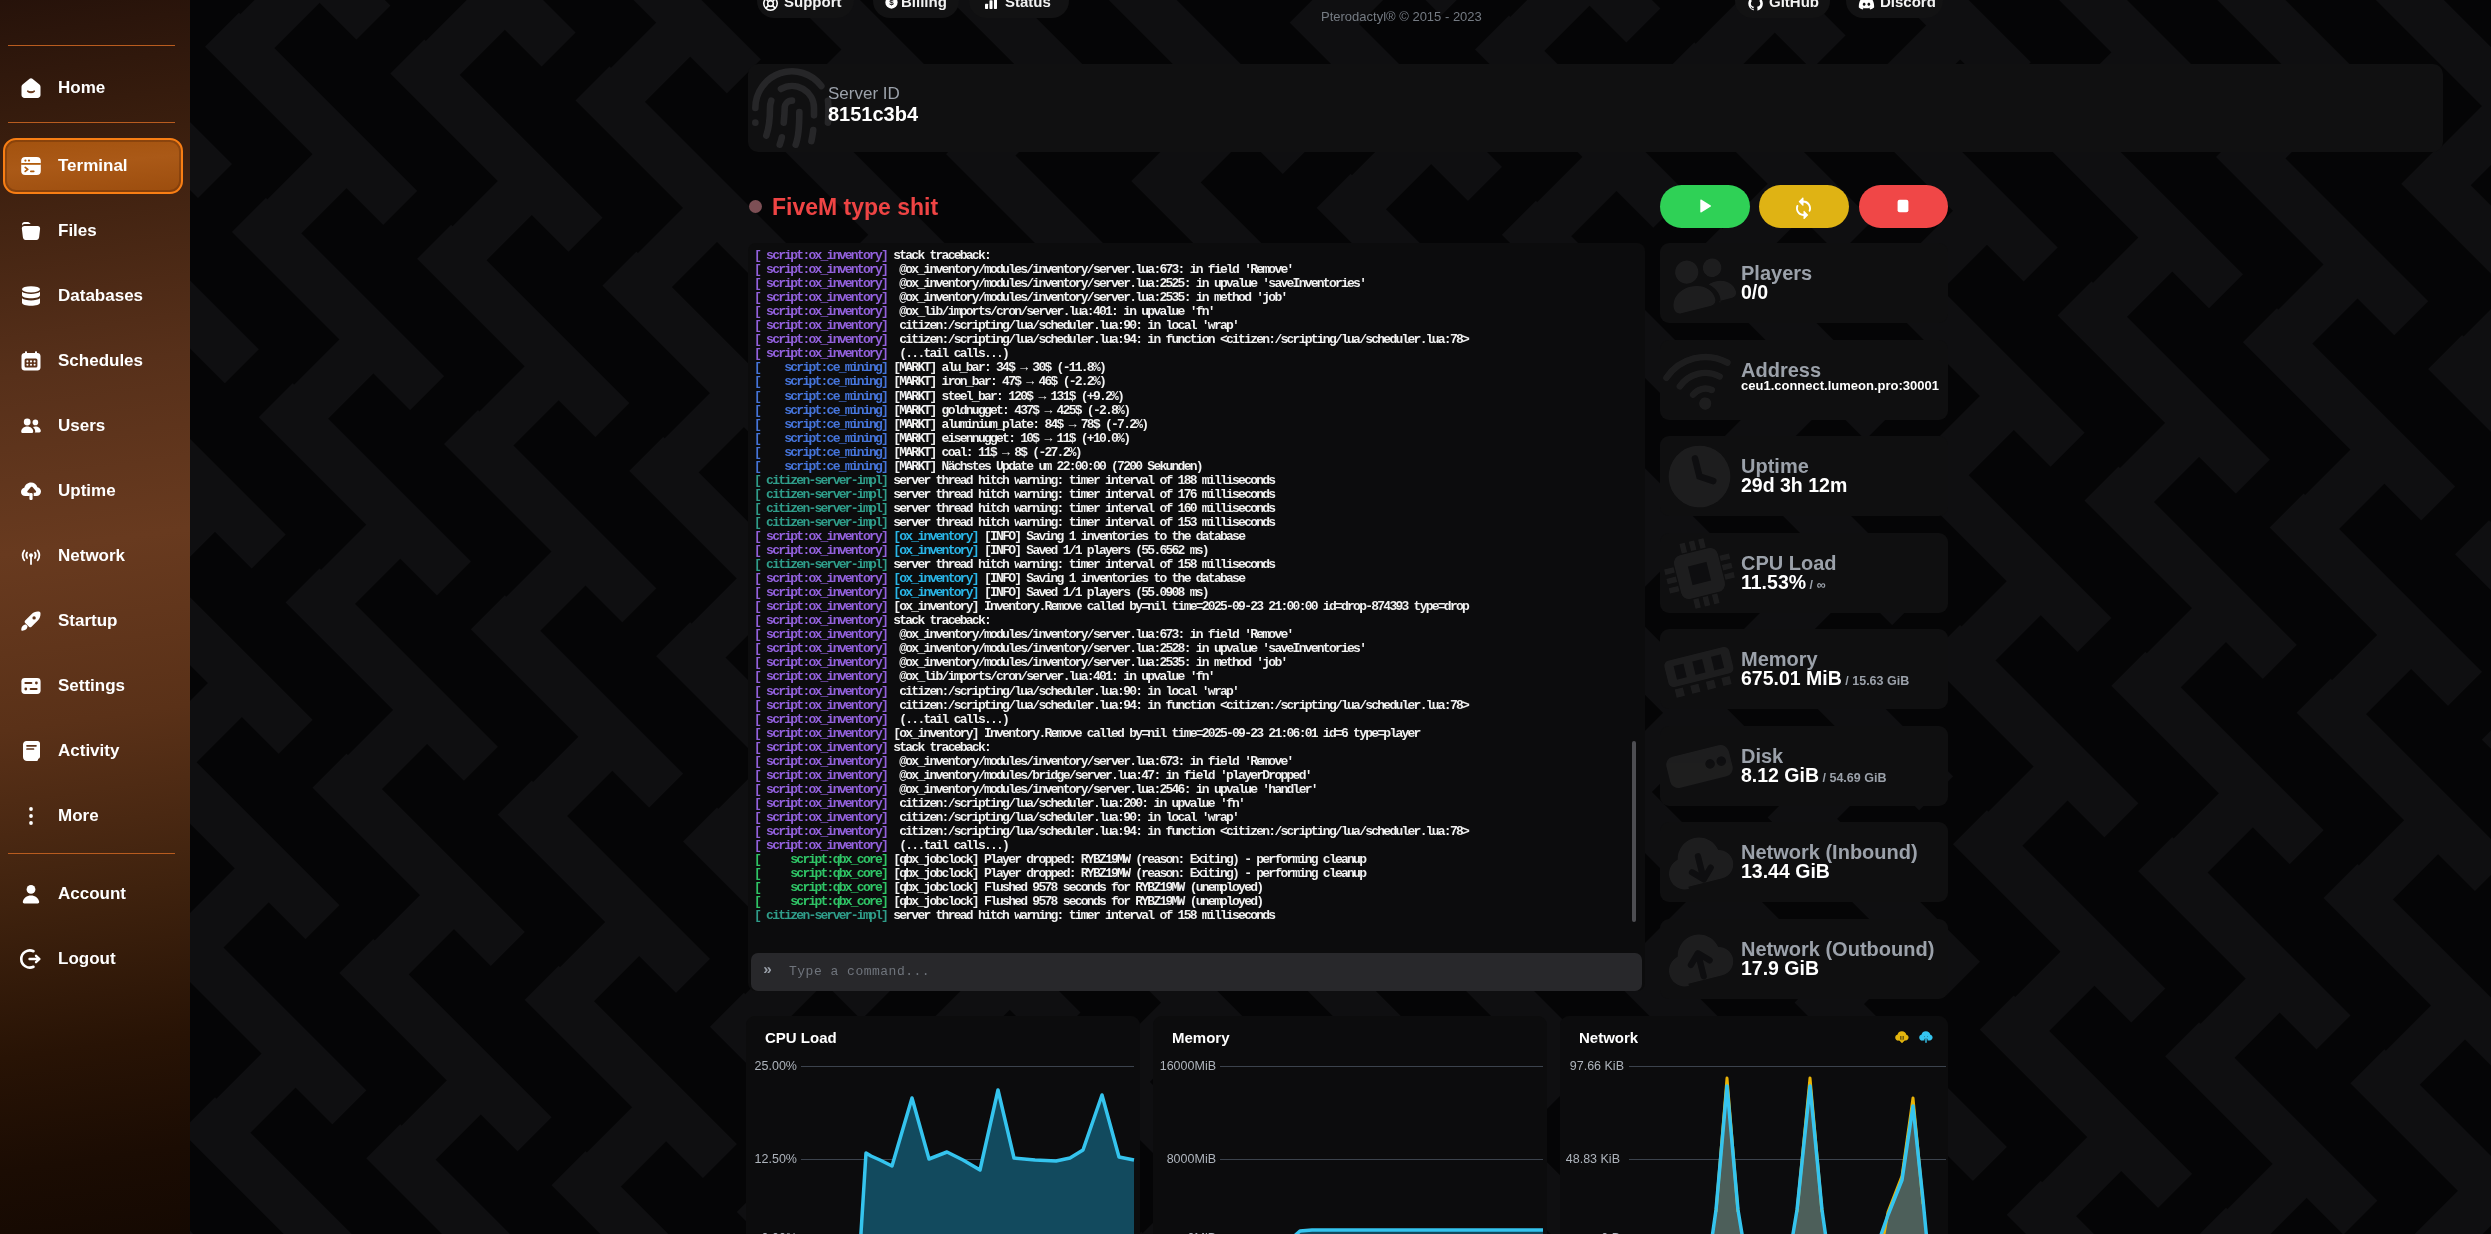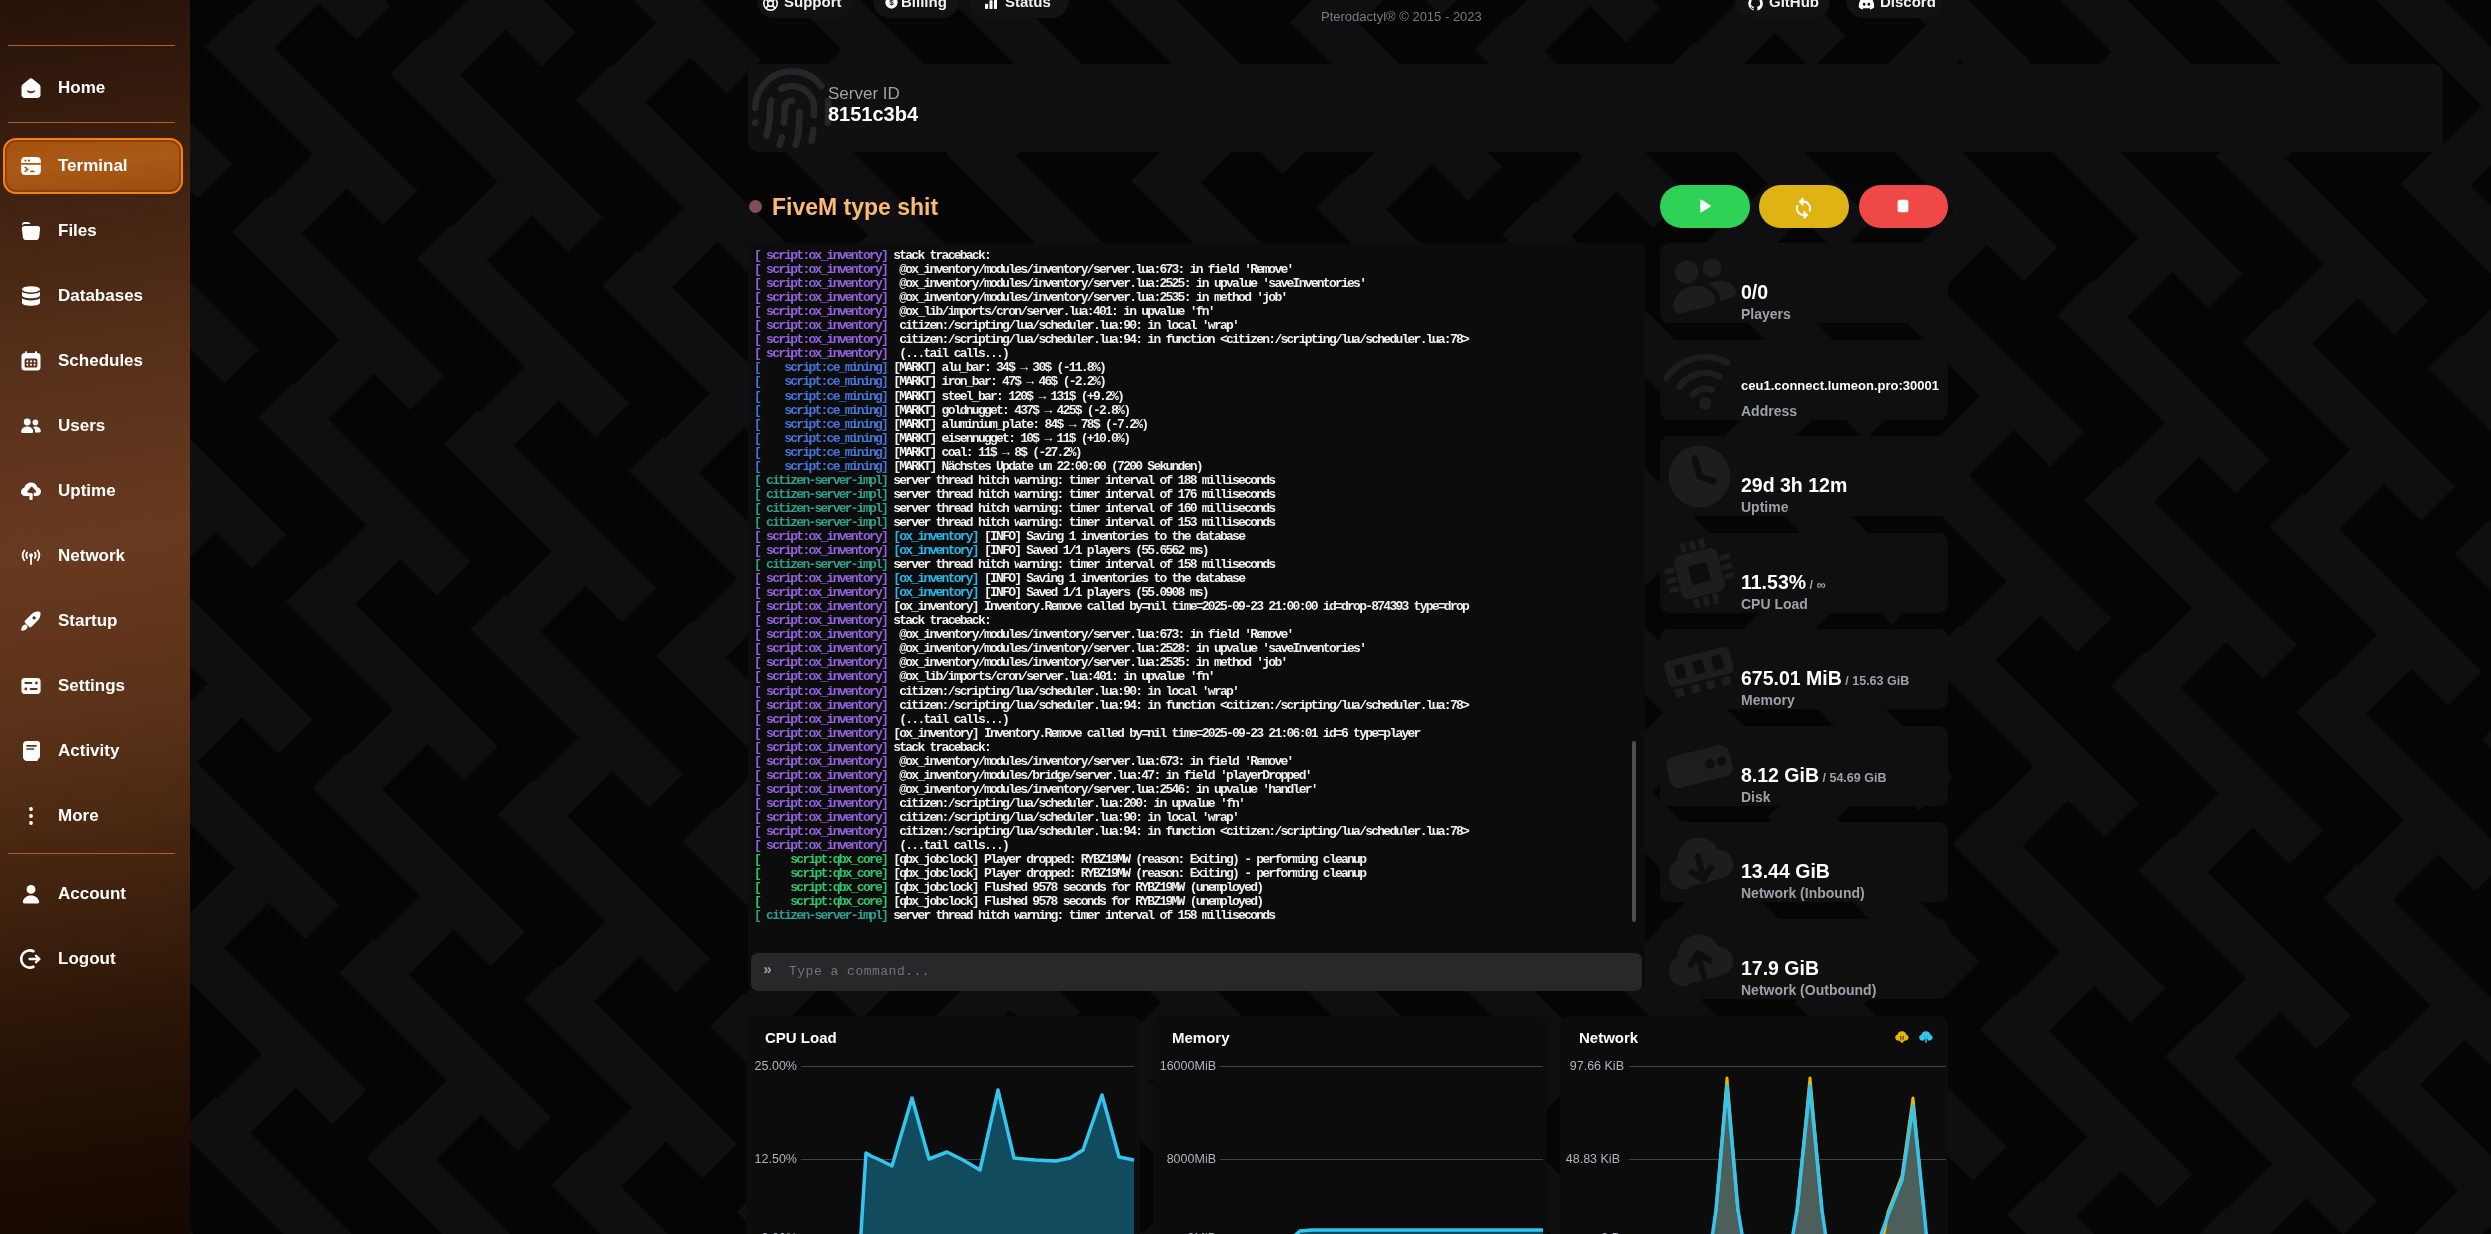--- a/index.html
+++ b/index.html
@@ -15,37 +15,37 @@
 #term-active { position:absolute; left:3px; top:138px; width:180px; height:56px; border:2px solid #f87e14; border-radius:13px;
   background:linear-gradient(175deg,#a3520e 0%,#aa5917 45%,#9c4d0e 100%); box-shadow:inset 0 0 0 2px rgba(60,20,0,0.25); }
 .pill { position:absolute; top:-26px; height:44px; background:#121213; border-radius:17px; z-index:2; }
 .navtx { position:absolute; color:#f2f2f2; font-size:15px; font-weight:bold; z-index:3; }
 .navic { position:absolute; z-index:3; }
 #copyr { position:absolute; top:9px; left:1321px; color:#757b83; font-size:13px; z-index:3; }
 #servercard { position:absolute; left:748px; top:64px; width:1695px; height:88px; background:#101011; border-radius:10px; z-index:2; overflow:hidden; }
 #servercard .lab { position:absolute; left:80px; top:20px; color:#9ba1aa; font-size:17px; font-weight:normal;text-align:right; }
 #servercard .val { position:absolute; left:80px; top:39px; color:#fff; font-size:20px; font-weight:bold; }
 #statusdot { position:absolute; left:749px; top:200px; width:13px; height:13px; border-radius:50%; background:#7d4f55; z-index:2; }
-#title { position:absolute; left:772px; top:194px; color:#fdba74; font-size:23px; font-weight:bold; z-index:2; }
+#title { position:absolute; left:772px; top:194px; color:#ef4444; font-size:23px; font-weight:bold; z-index:2; }
 .pbtn { position:absolute; top:185px; height:43px; border-radius:22px; z-index:2; }
 #terminal { position:absolute; left:748px; top:243px; width:897px; height:748px; background:#0c0c0d; border-radius:8px; z-index:2; }
 #console { position:absolute; left:6px; top:-8px; width:878px; height:700px; overflow:hidden;
   font-family:"Liberation Mono", monospace; font-weight:bold; font-size:13px; line-height:14.06px; letter-spacing:-1.75px; white-space:pre; color:#f2f2f2; }
 #console div { height:14.06px; }
 .cP { color:#9361dd; }
 .cM { color:#4574da; }
 .cT { color:#2f9d8a; }
 .cC { color:#29b6e8; }
 .cQ { color:#2fc566; }
 #scrollthumb { position:absolute; left:884px; top:498px; width:4px; height:181px; background:#4e4e52; border-radius:2px; }
 #cmdbar { position:absolute; left:3px; top:710px; width:891px; height:38px; background:#28282b; border-radius:7px; }
 #cmdbar .chev { position:absolute; left:12px; top:9px; color:#9ba1aa; font-size:15px; font-weight:bold; font-family:"Liberation Mono",monospace; }
 #cmdbar .ph { position:absolute; left:38px; top:11px; color:#6f747c; font-size:13px; font-family:"Liberation Mono",monospace; letter-spacing:0.5px; }
 .scard { position:absolute; left:1660px; width:288px; height:80px; background:#0f0f10; border-radius:9px; z-index:2; overflow:hidden; }
-.scard .lab { position:absolute; left:81px; top:19px; color:#9ba1aa; font-size:14px; font-weight:bold;margin-top:44px; }
+.scard .lab { position:absolute; left:81px; top:19px; color:#9ba1aa; font-size:20px; font-weight:bold; }
 .scard .val { position:absolute; left:81px; top:38px; color:#fff; font-weight:bold; }
 .scard .val small { color:#9ba1aa; font-size:12.5px; font-weight:bold; }
 .scard svg.bg { position:absolute; left:1px; top:2px; opacity:0.06; transform:rotate(-14deg); }
 .chart { position:absolute; top:1016px; height:218px; background:#0c0c0d; border-radius:9px 9px 0 0; z-index:2; overflow:hidden; }
 .chart .ct { position:absolute; left:19px; top:13px; color:#fff; font-size:15px; font-weight:bold; }
 .ylab { position:absolute; color:#aeb4bc; font-size:12.5px; text-align:right; width:62px; }
 .gline { position:absolute; height:1px; background:#3c434d; }
 .csvg { position:absolute; left:0; top:0; }
 </style>
 </head>

